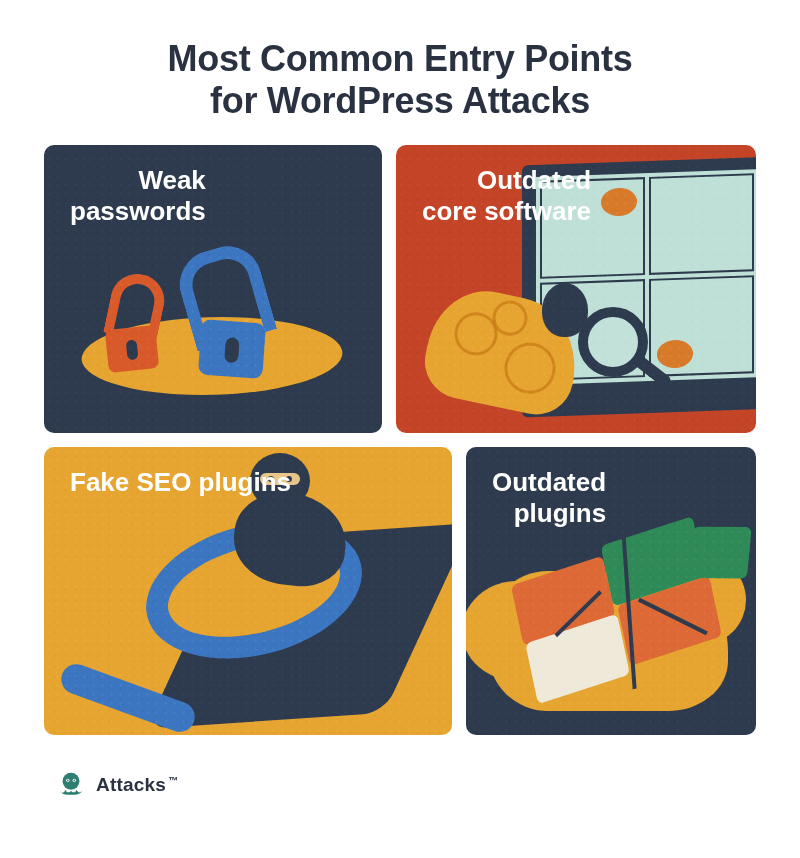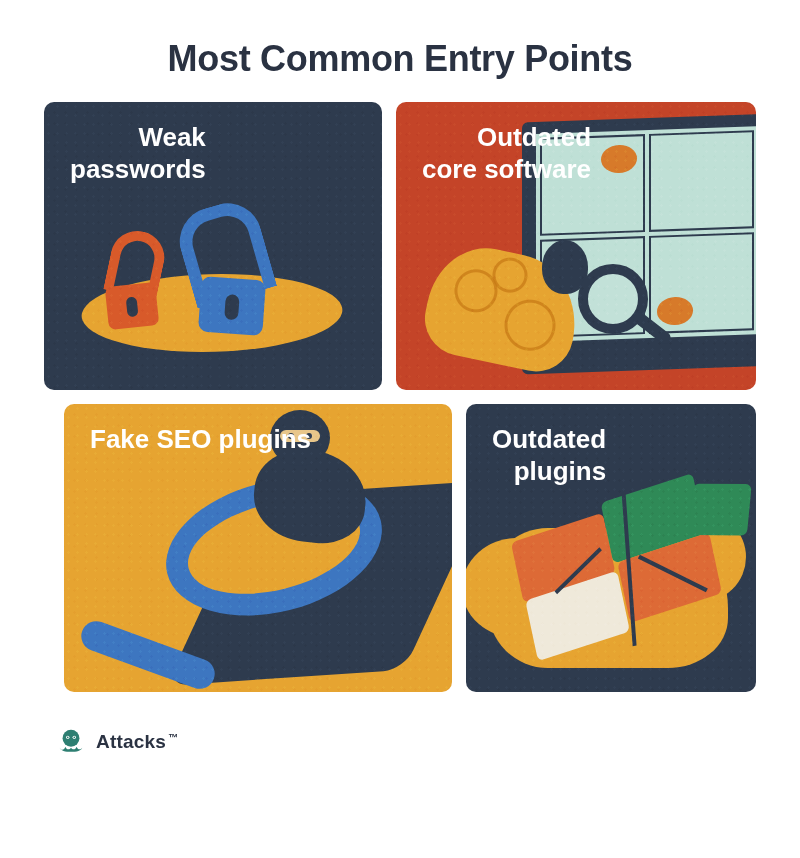--- a/index.html
+++ b/index.html
@@ -228,30 +228,31 @@
   }
   .brand {
     font-size: 19px; font-weight: 800; color: var(--ink);
     letter-spacing:.2px;
   }
   .brand sup { font-size:10px; font-weight:600; margin-left:2px; }
 
   
   .row1 .tile:first-child { flex: 0 0 338px; }
   .row1 .tile:last-child  { flex: 1 1 auto;  }
-  .row2 .tile:first-child { flex: 1 1 auto; margin-left: 20px;  }
+  .row2 .tile:first-child { flex: 1 1 auto;  }
   .row2 .tile:last-child  { flex: 0 0 290px; }
 </style>
 </head>
 <body>
 
 <div class="page">
 
   <h1 class="title">
     <span>Most Common Entry Points</span><br>
+    <span>for WordPress Attacks</span>
   </h1>
 
   <div class="tiles">
 
     <div class="row row1">
 
       <div class="tile bg-navy noise t1">
         <div class="label" style="white-space:pre-line">Weak
 passwords</div>
         <div class="puddle"></div>

